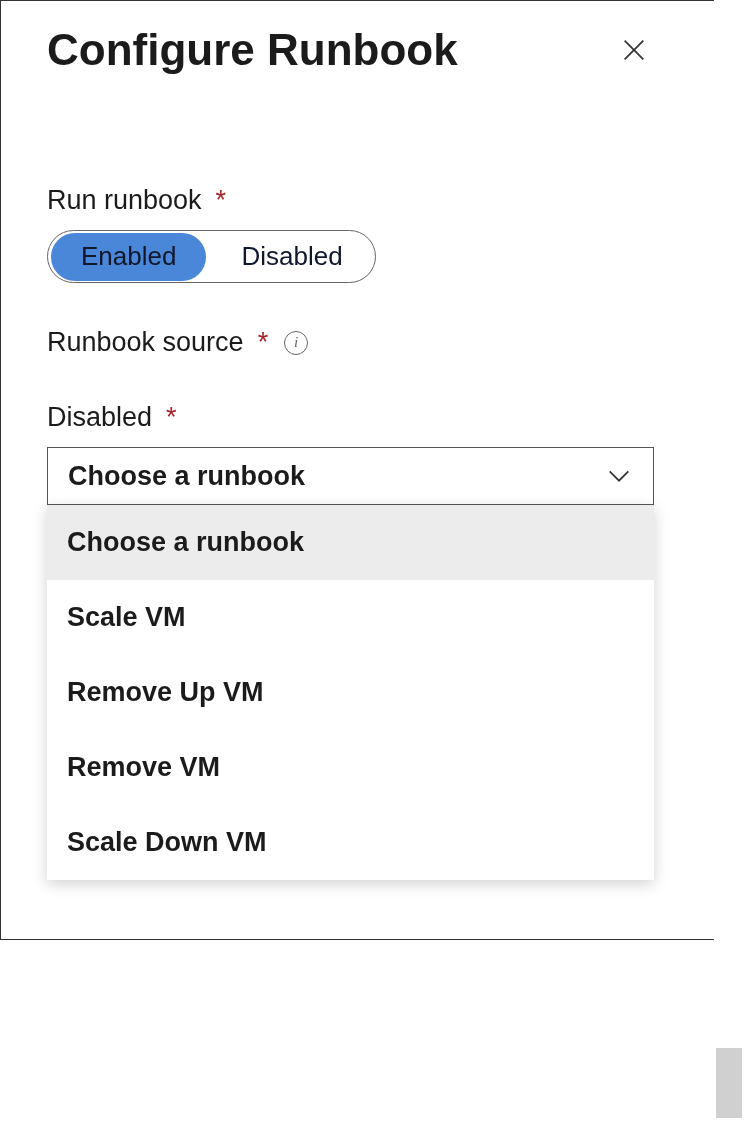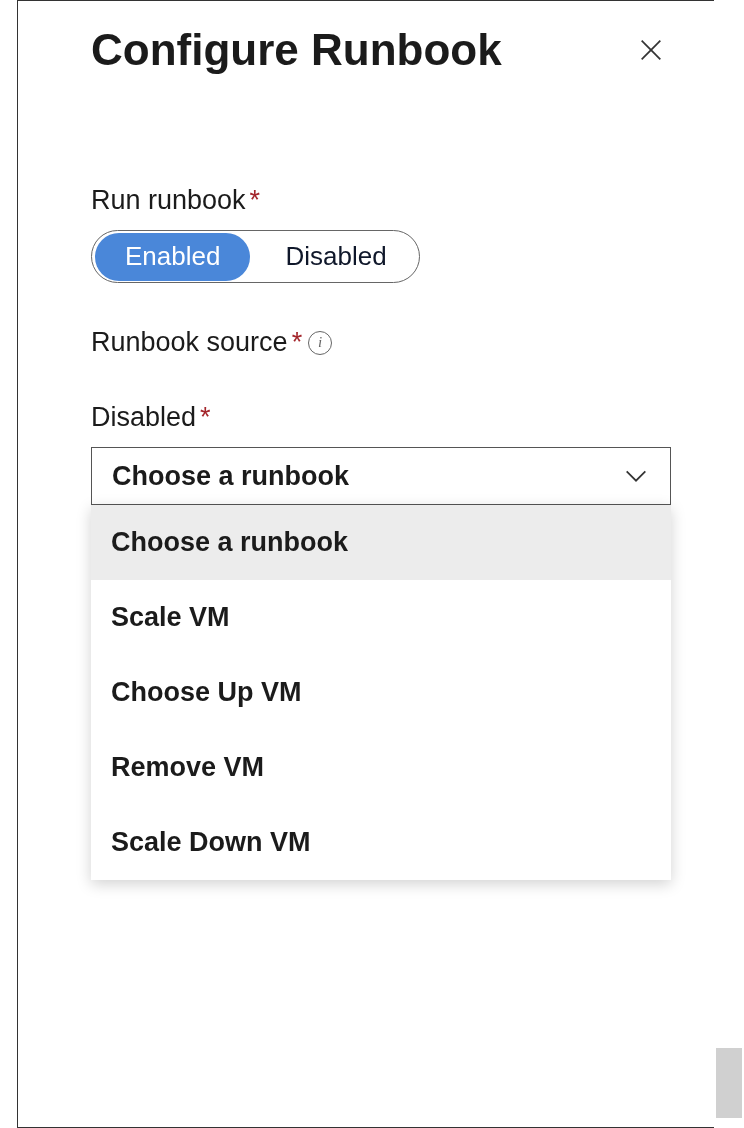--- a/index.html
+++ b/index.html
@@ -11,24 +11,24 @@
       font-family: "Segoe UI", -apple-system, BlinkMacSystemFont, sans-serif;
       background: #ffffff;
       width: 744px;
       height: 1128px;
       position: relative;
     }
     .panel {
       border: 1px solid #333;
       border-right: none;
       width: 714px;
-      height: 1128px;
-      margin-left: 17px;
+      height: 940px;
+      margin-left: 0;
       position: relative;
-      padding: 24px 60px 24px 73px;
+      padding: 24px 60px 24px 46px;
     }
     .scrollbar-track {
       position: absolute;
       right: 0;
       top: 0;
       width: 30px;
       height: 100%;
       background: #fff;
     }
     .scrollbar-thumb {
@@ -61,20 +61,21 @@
     .close-btn svg {
       width: 28px;
       height: 28px;
     }
     .field {
       margin-bottom: 44px;
     }
     .label-row {
       display: flex;
       align-items: center;
+      gap: 10px;
       margin-bottom: 14px;
     }
     .label {
       font-size: 27px;
       color: #1b1b1b;
       font-weight: 400;
     }
     .required {
       color: #a4262c;
       font-size: 27px;
@@ -108,21 +109,21 @@
       cursor: pointer;
       height: 48px;
       display: flex;
       align-items: center;
       border-radius: 26px;
       margin: 2px;
       color: #0f172a;
     }
     .pill-option.selected {
       background: #4a87d9;
-      color: #ffffff;
+      color: #0f172a;
       margin: 3px;
     }
     .select-field {
       position: relative;
       font-weight: bold;
     }
     .select-box {
       width: 100%;
       height: 58px;
       border: 1px solid #555;
@@ -199,21 +200,21 @@
     <div class="select-field">
       <div class="select-box">
         <span>Choose a runbook</span>
         <svg class="chevron" viewBox="0 0 24 24" fill="none" stroke="#333" stroke-width="1.5">
           <polyline points="4,8 12,16 20,8"></polyline>
         </svg>
       </div>
       <div class="dropdown">
         <div class="dropdown-option selected">Choose a runbook</div>
         <div class="dropdown-option">Scale VM</div>
-        <div class="dropdown-option">Choose Up VM</div>
+        <div class="dropdown-option">Remove Up VM</div>
         <div class="dropdown-option">Remove VM</div>
         <div class="dropdown-option">Scale Down VM</div>
       </div>
     </div>
   </div>
 
 </div>
 
 <div class="scrollbar-track">
   <div class="scrollbar-thumb"></div>

